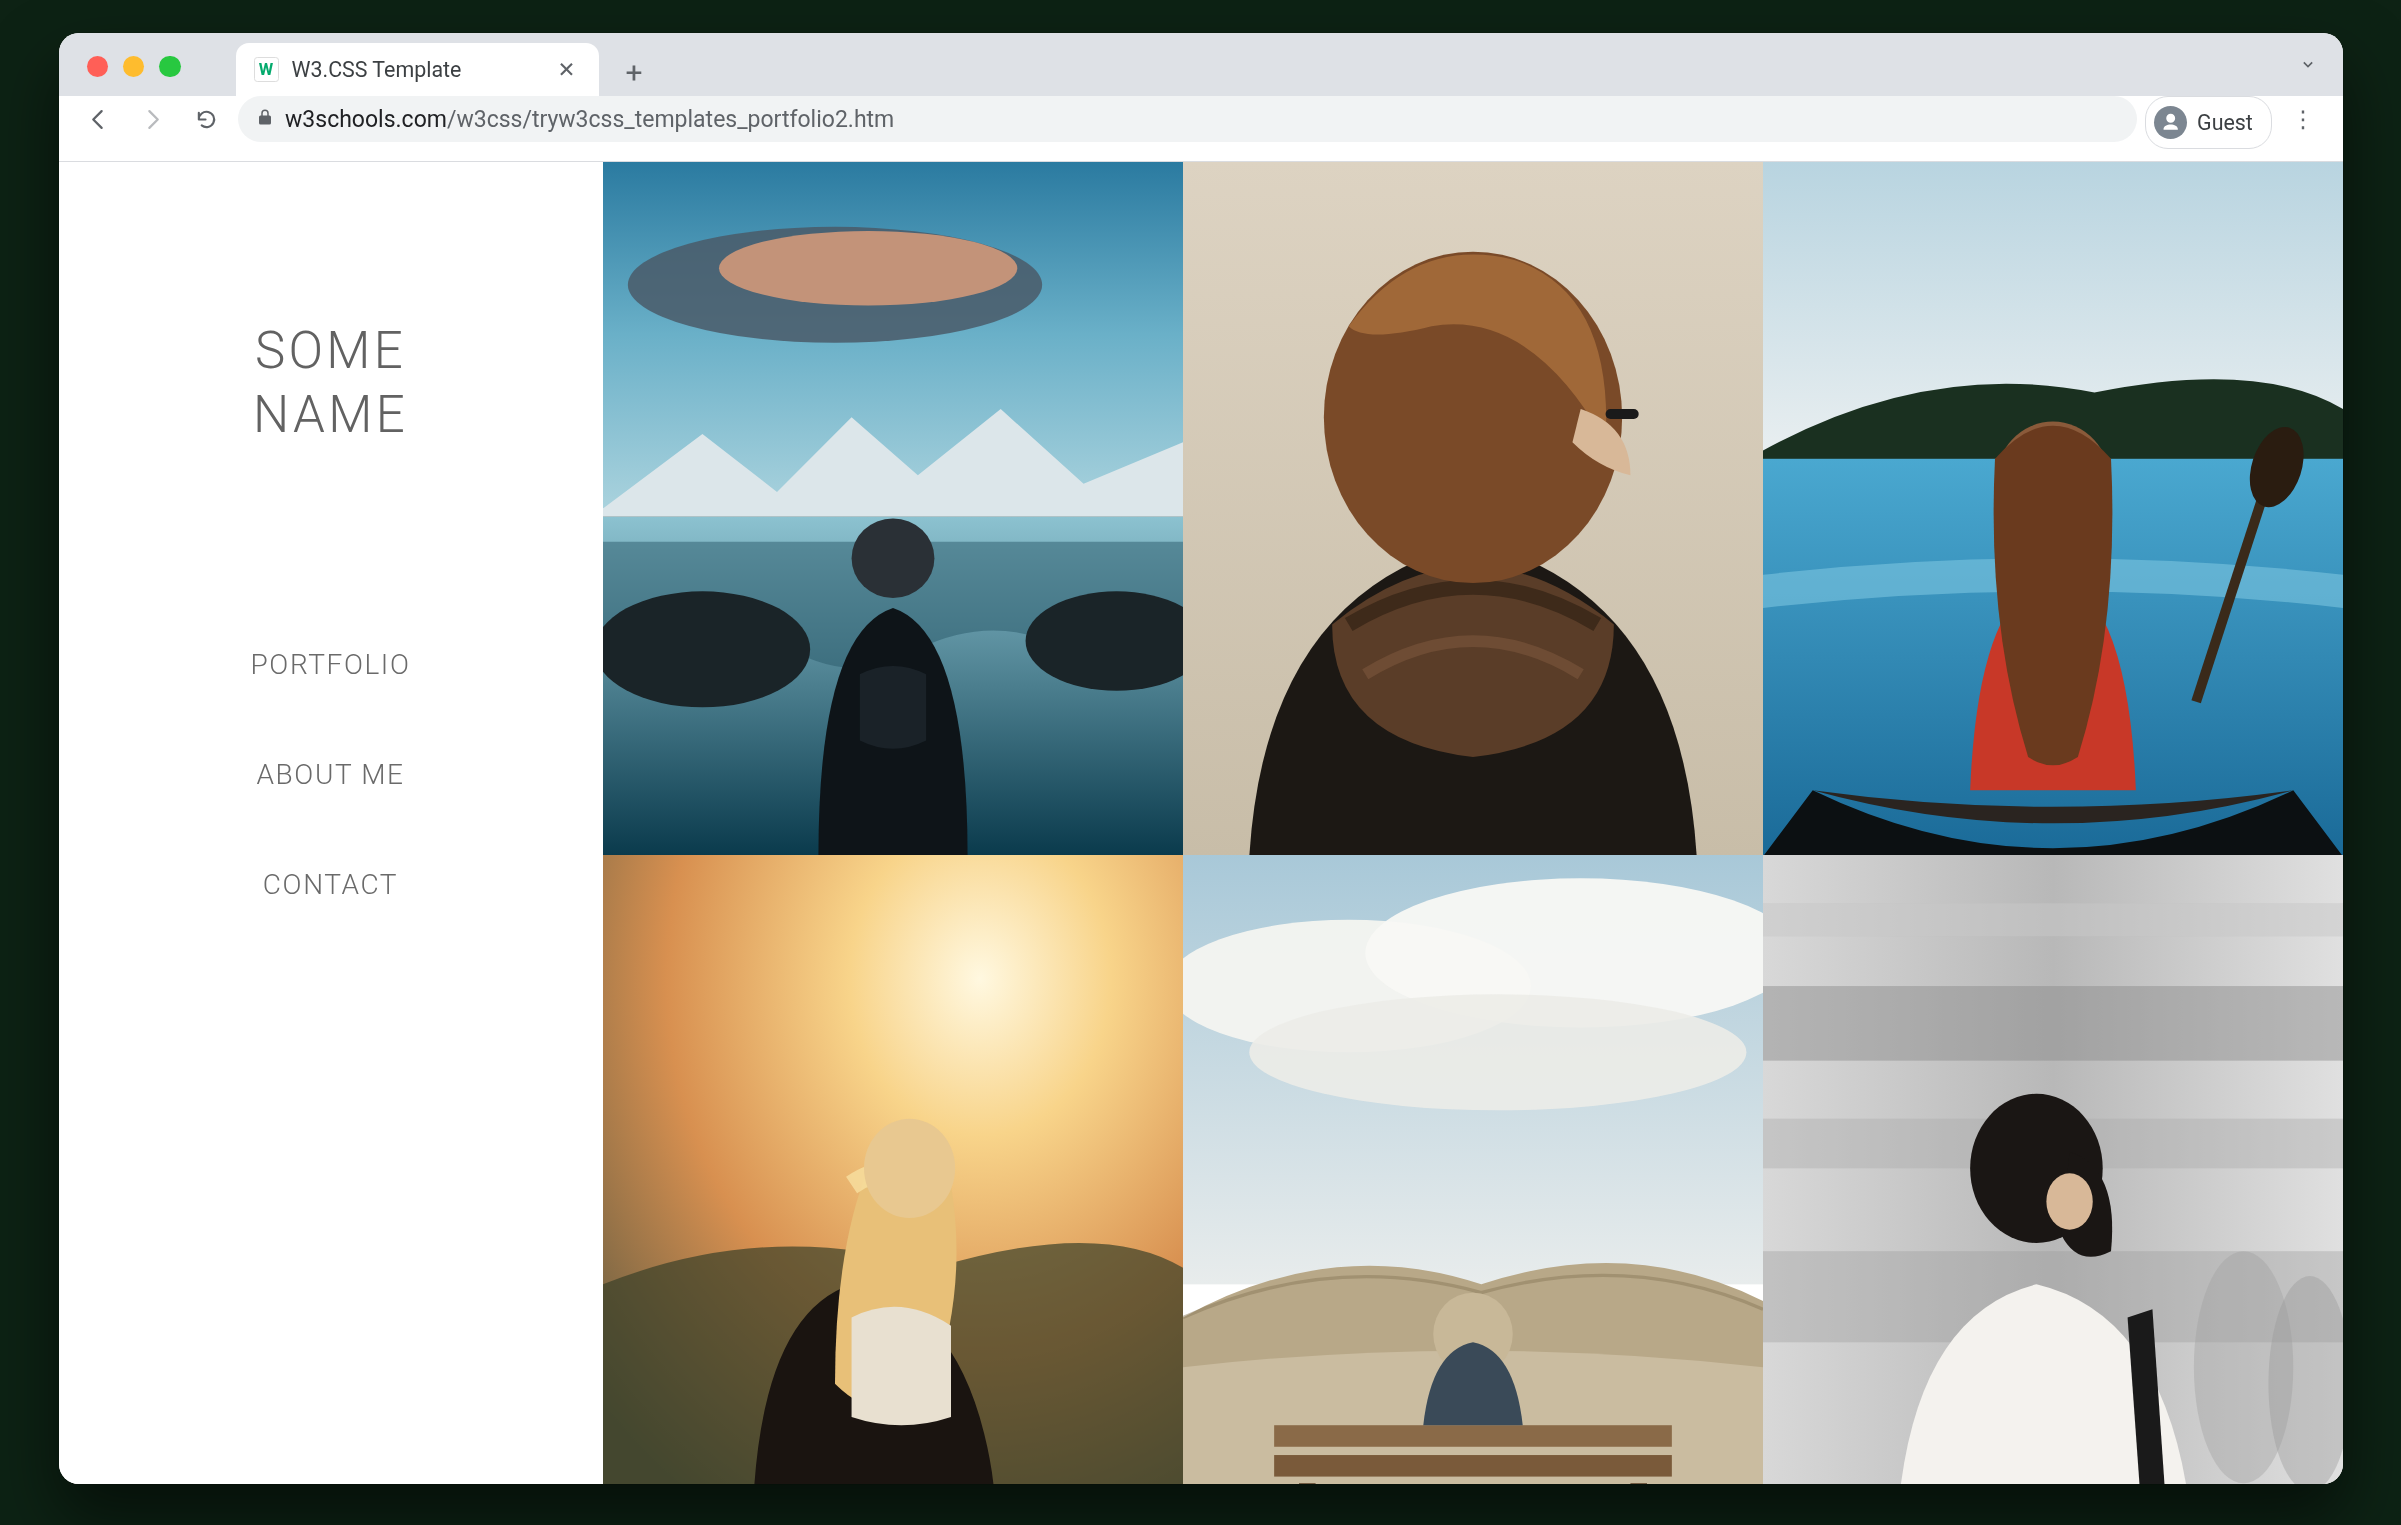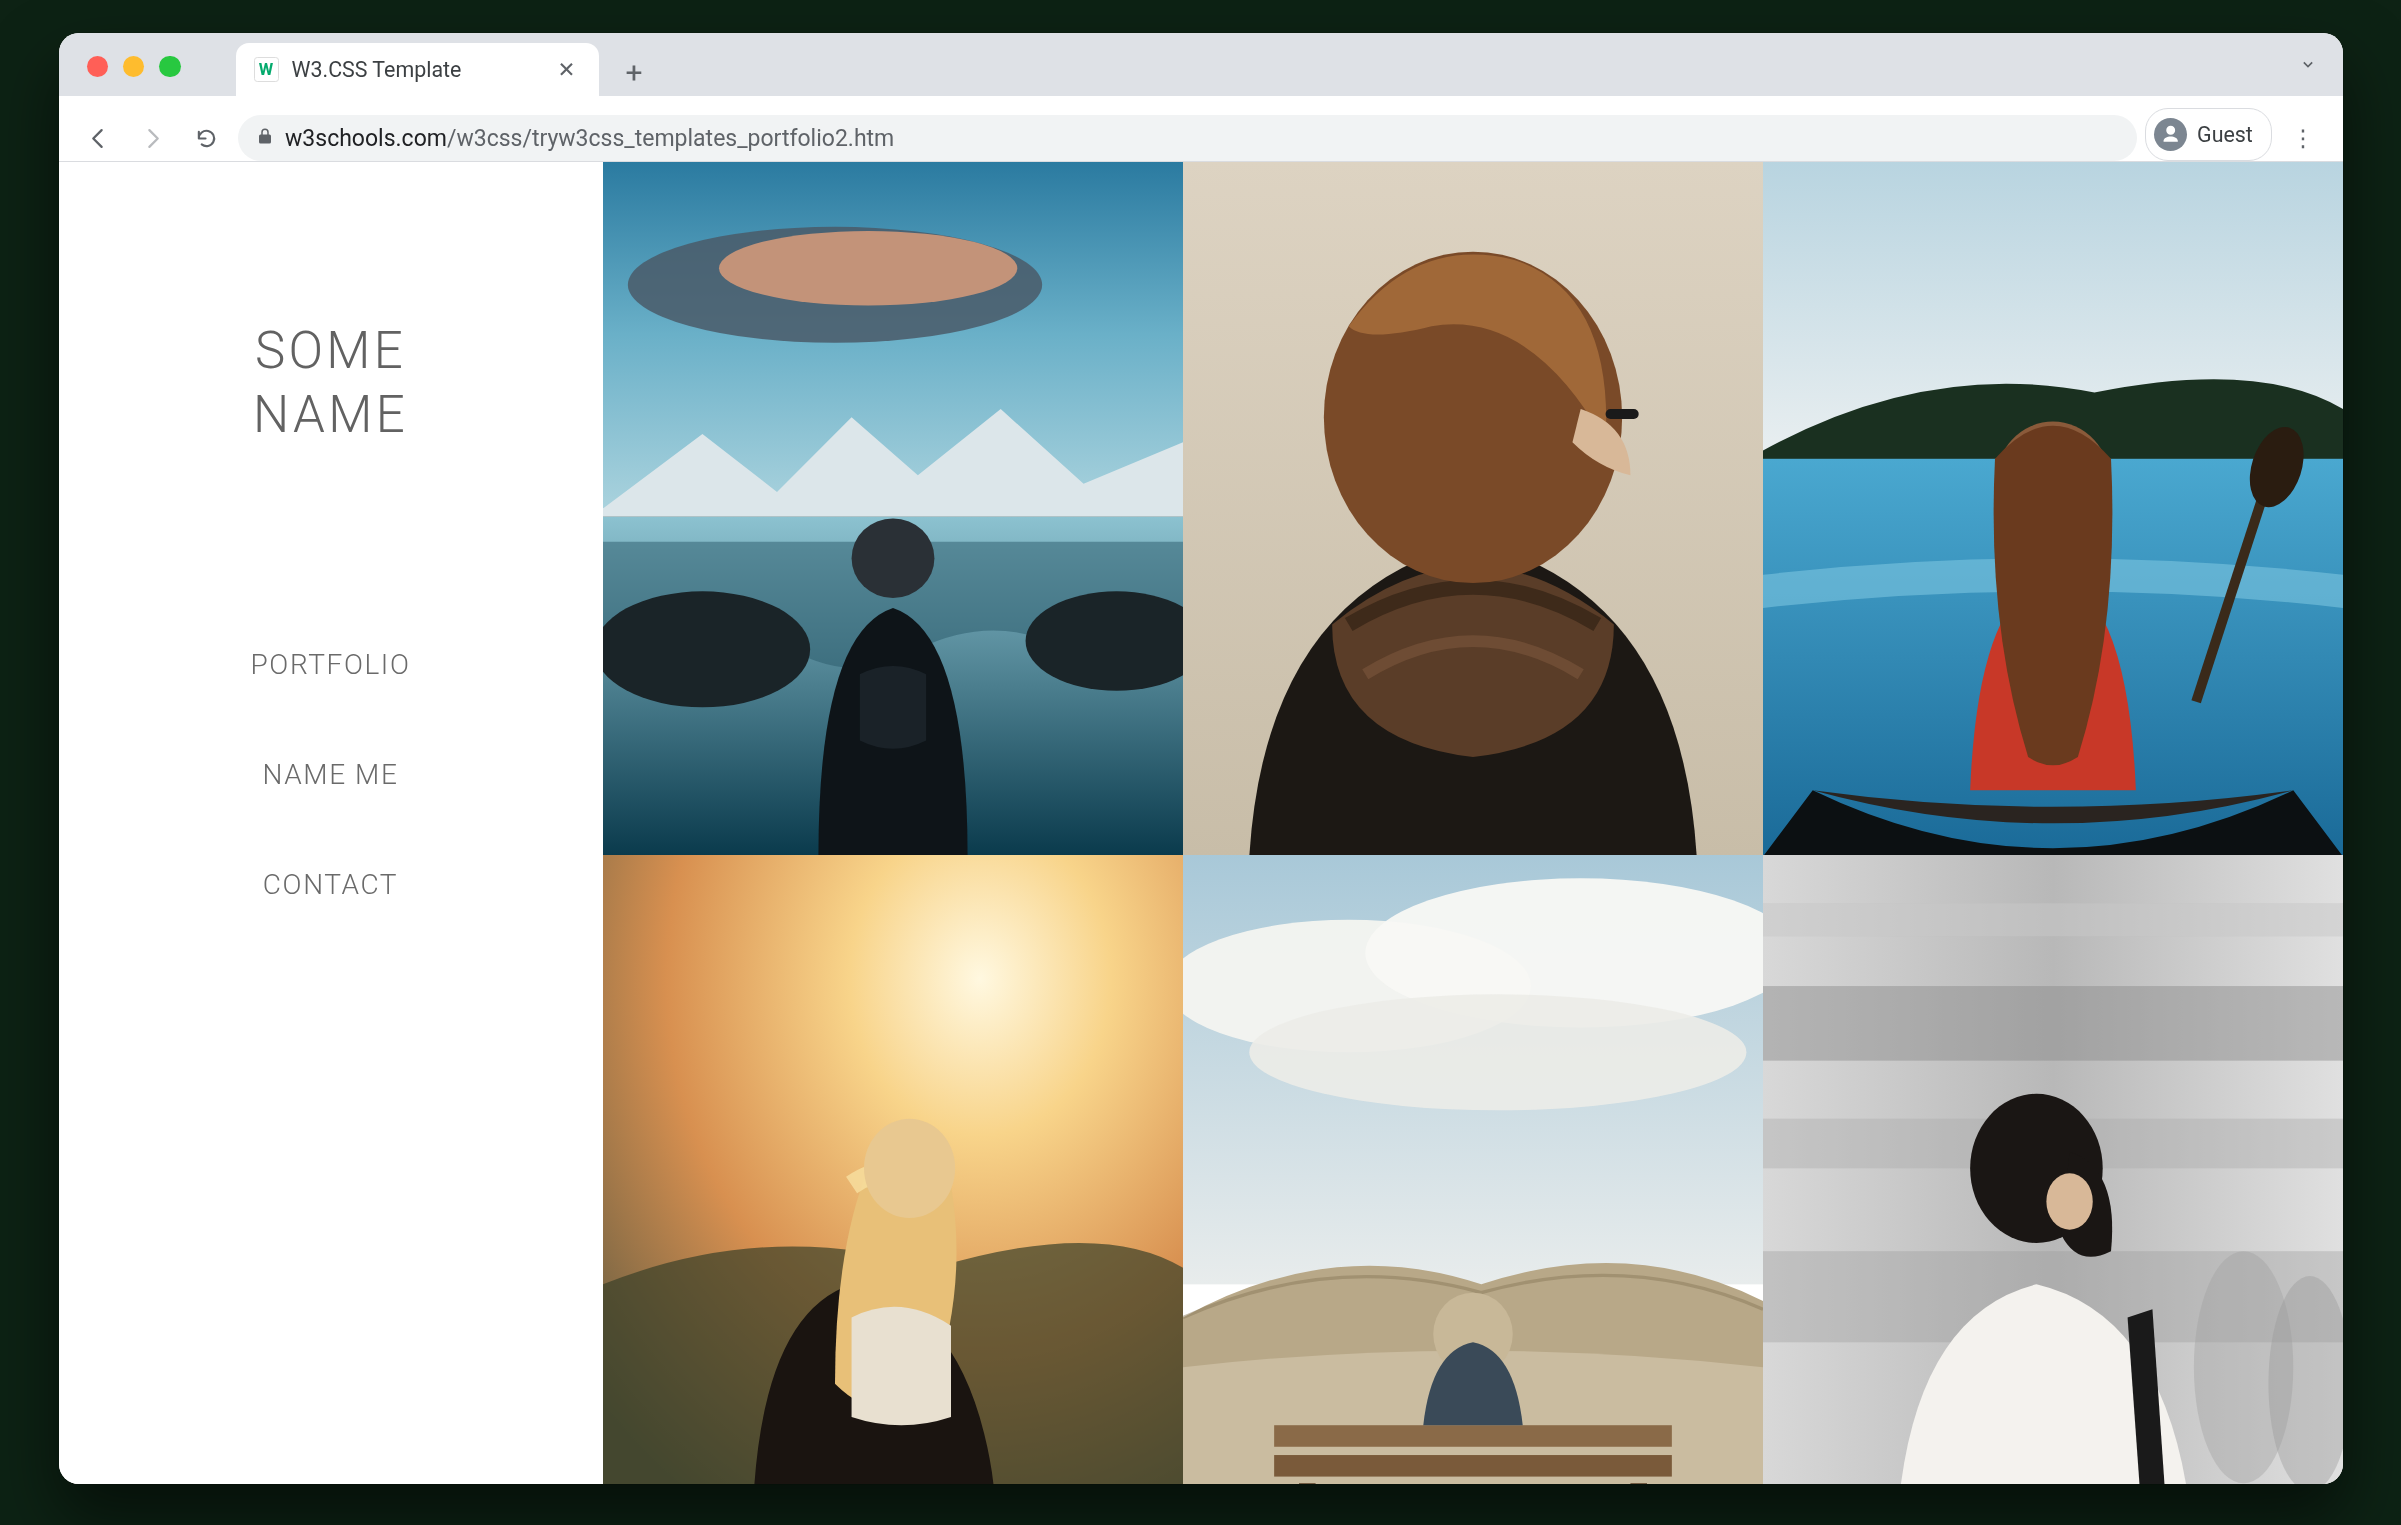--- a/index.html
+++ b/index.html
@@ -93,21 +93,21 @@
     top: 21.4px;
     font-size: 21.4px;
     color:#5f6368;
   }
 
   .toolbar {
     height: 66px;
     background: #fff;
     border-bottom: 0.8px solid #dadce0;
     display:flex;
-    align-items:flex-end;
+    align-items:flex-start;
     padding: 0 16.5px;
     gap: 8.2px;
   }
   .nav-btn {
     width: 46px; height: 46px;
     display:flex;align-items:center;justify-content:center;
     color:#5f6368;
     border-radius:50%;
     font-size: 25px;
   }
@@ -260,21 +260,21 @@
       </div>
       <div class="kebab">⋮</div>
     </div>
 
     <div class="page">
       <aside class="sidebar">
         <h1 class="brand">SOME
 NAME</h1>
         <nav class="menu">
           <a href="#">PORTFOLIO</a>
-          <a href="#">NAME ME</a>
+          <a href="#">ABOUT ME</a>
           <a href="#">CONTACT</a>
         </nav>
       </aside>
 
       <div class="grid">
 
         <div class="cell">
           <svg viewBox="0 0 700 840" preserveAspectRatio="xMidYMid slice">
             <defs>
               <linearGradient id="sky1" x1="0" y1="0" x2="0" y2="1">

